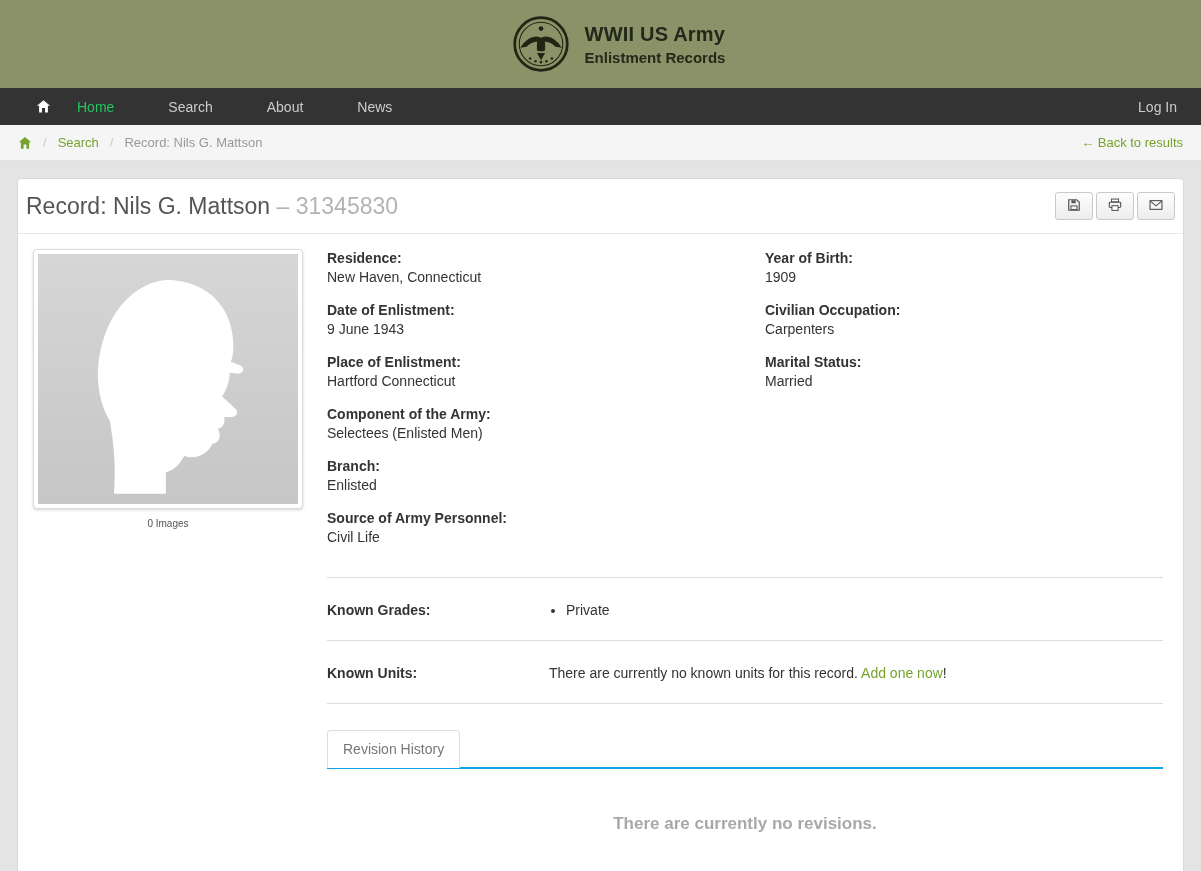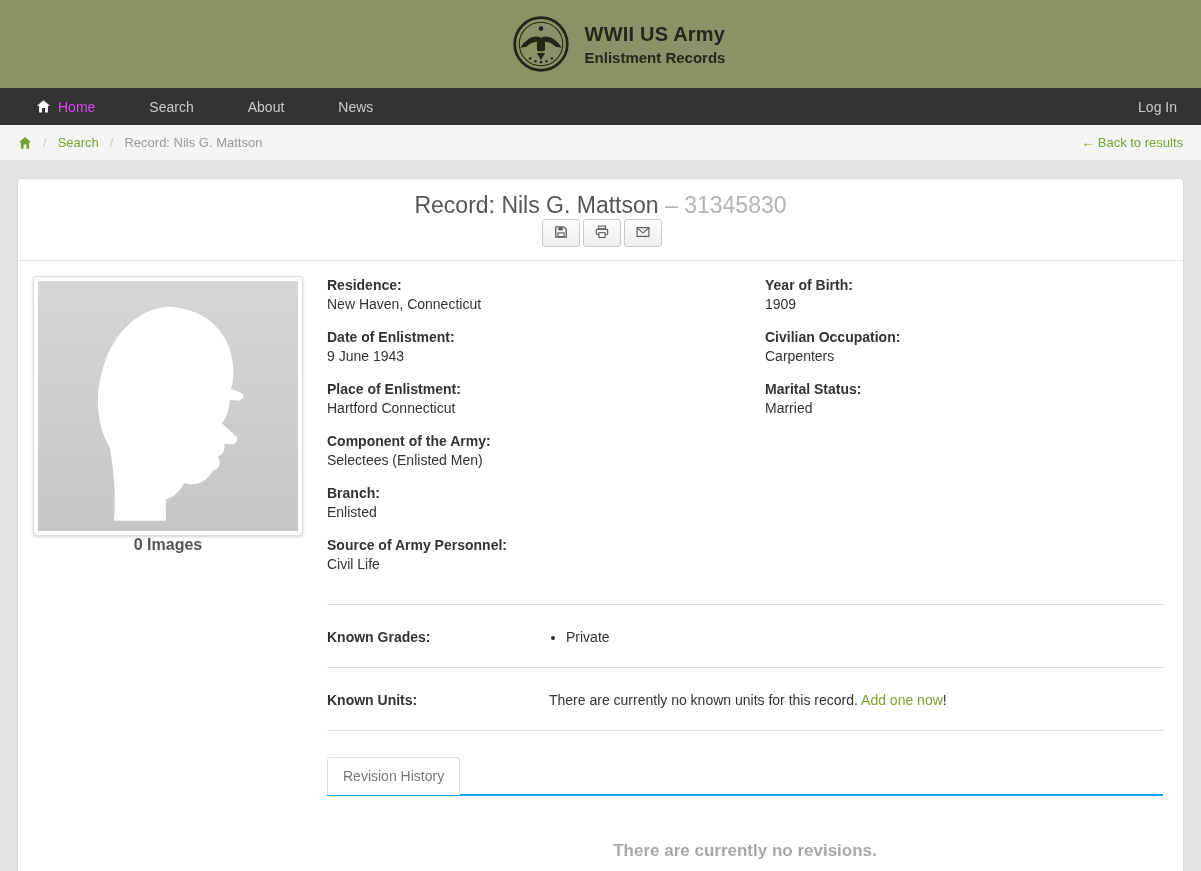--- a/index.html
+++ b/index.html
@@ -21,21 +21,21 @@
   .brand-line2 { font-size: 15px; font-weight: bold; margin-top: 3px; }
   
   .main-nav {
     height: 37px; background: #333; display: flex; align-items: stretch;
     padding: 0 18px 0 20px; font-size: 14px;
   }
   .nav-item {
     color: #cccccc; text-decoration: none; display: flex; align-items: center;
     padding: 0 27px; cursor: pointer;
   }
-  .nav-item.first { padding-left: 16px; color: #d946ef; }
+  .nav-item.first { padding-left: 16px; color: #22c55e; gap: 19px; }
   .nav-item .nav-home-ic { width: 15px; height: 15px; margin-right: 7px; display: inline-block; }
   .nav-login { margin-left: auto; padding-right: 6px; }
   
   .breadcrumb-bar {
     height: 36px; background: #f5f5f5; border-bottom: 1px solid #e3e3e3;
     display: flex; align-items: center; padding: 0 18px; font-size: 13px;
   }
   .crumbs { display: flex; align-items: center; }
   .crumb-home { width: 14px; height: 14px; display: inline-block; cursor: pointer; }
   .crumb-sep { color: #cccccc; margin: 0 11px; }
@@ -43,21 +43,21 @@
   .crumb-current { color: #999; }
   .back-link { margin-left: auto; font-size: 13px; }
   
   .content { padding: 17px; }
   .card {
     background: #fff; border: 1px solid #d9d9d9; border-radius: 4px;
     min-height: 672px;
   }
   .card-header {
     display: flex; align-items: center; justify-content: space-between;
-    padding: 13px 16px; border-bottom: 1px solid #e8e8e8; flex-direction: column;
+    padding: 13px 8px; border-bottom: 1px solid #e8e8e8;
   }
   .card-title { font-size: 23px; font-weight: normal; color: #555; }
   .card-title .muted { color: #b3b3b3; }
   .btn-group { display: flex; }
   .tool-btn {
     width: 38px; height: 28px; margin-left: 3px;
     border: 1px solid #c9c9c9; border-radius: 3px;
     background: linear-gradient(#fdfdfd, #ededed);
     display: inline-flex; align-items: center; justify-content: center;
     cursor: pointer;
@@ -68,21 +68,21 @@
   .photo-col { width: 270px; flex: none; text-align: center; }
   .photo-frame {
     border: 1px solid #ddd; border-radius: 4px; background: #fff; padding: 4px;
     box-shadow: 0 1px 3px rgba(0,0,0,.18);
   }
   .photo-inner {
     height: 250px; background: linear-gradient(#d6d6d6, #c6c6c6);
     display: flex; align-items: center; justify-content: center; overflow: hidden;
   }
   .photo-inner svg { width: 230px; height: 238px; }
-  .photo-caption { font-size: 16px; color: #555; font-weight: bold; }
+  .photo-caption { margin-top: 9px; font-size: 10px; color: #555; }
   .main-col { flex: 1; margin-left: 24px; min-width: 0; }
   .fields-row { display: flex; gap: 40px; }
   .fields-colL, .fields-colR { width: 50%; }
   .field { margin-bottom: 15px; }
   .field-label { font-weight: bold; font-size: 14px; line-height: 18px; color: #333; }
   .field-value { font-size: 14px; line-height: 18px; color: #333; margin-top: 1px; }
   .hr { border: 0; border-top: 1px solid #ddd; margin: 16px 0 18px; height: 0; }
   .kv-row { display: flex; align-items: flex-start; font-size: 14px; padding: 6px 0; }
   .kv-label { width: 222px; flex: none; font-weight: bold; }
   .kv-row ul { margin: 0; padding-left: 17px; }

